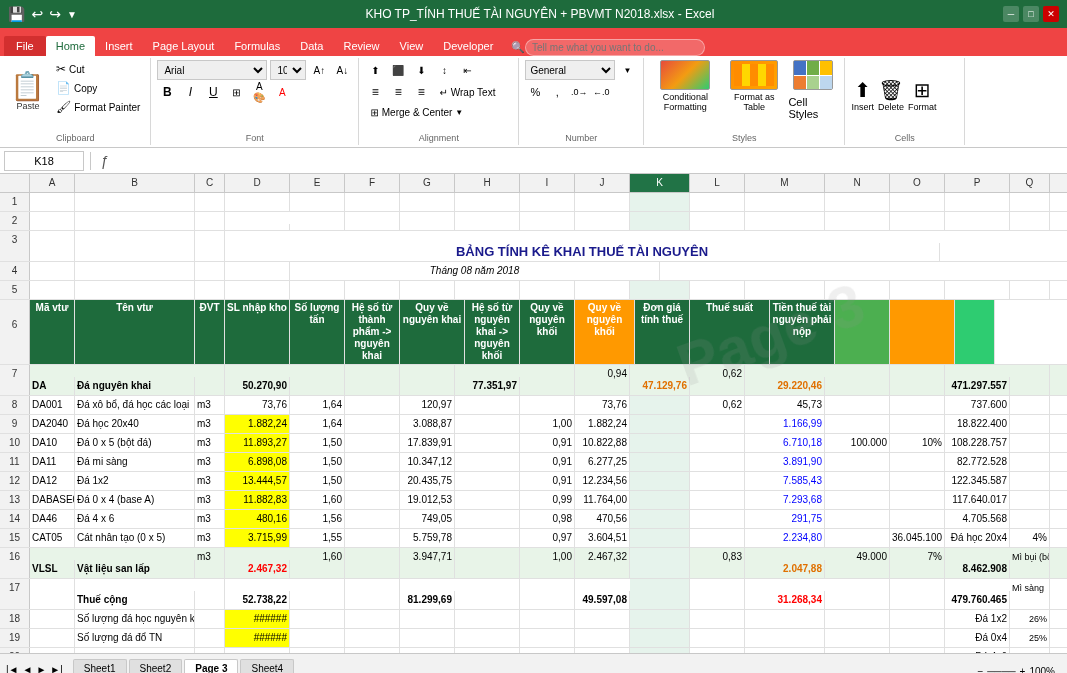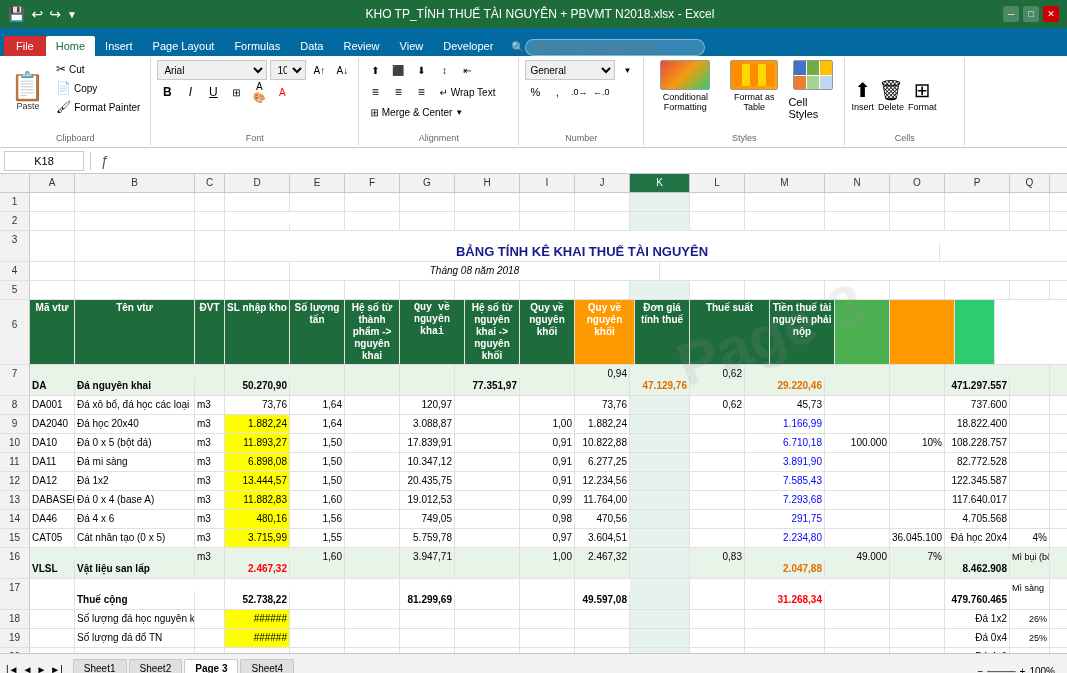--- a/index.html
+++ b/index.html
@@ -15,21 +15,21 @@
       justify-content: space-between;
       padding: 0 8px;
       font-size: 12px;
     }
     #title-bar .title-text { flex: 1; text-align: center; }
     #title-bar .window-controls { display: flex; gap: 4px; }
     #title-bar .wc-btn { width: 16px; height: 16px; border-radius: 2px; background: rgba(255,255,255,0.2); display: flex; align-items: center; justify-content: center; font-size: 9px; cursor: pointer; }
 
     
     #ribbon-tabs {
-      background: #0369a1;
+      background: #ef4444;
       height: 28px;
       display: flex;
       align-items: flex-end;
       padding: 0 4px;
     }
     .ribbon-tab {
       padding: 4px 10px;
       color: #fff;
       font-size: 11px;
       cursor: pointer;
@@ -603,21 +603,21 @@
     </div>
 
     <div class="sheet-row" style="min-height:50px;align-items:stretch;">
       <div class="row-num" style="line-height:50px;">6</div>
       <div class="cell header-cell" style="width:45px;white-space:normal;line-height:1.2;padding:2px;">Mã vtư</div>
       <div class="cell header-cell" style="width:120px;white-space:normal;line-height:1.2;padding:2px;">Tên vtư</div>
       <div class="cell header-cell" style="width:30px;white-space:normal;line-height:1.2;padding:2px;">ĐVT</div>
       <div class="cell header-cell" style="width:65px;white-space:normal;line-height:1.2;padding:2px;">SL nhập kho</div>
       <div class="cell header-cell" style="width:55px;white-space:normal;line-height:1.2;padding:2px;">Số lượng tấn</div>
       <div class="cell header-cell" style="width:55px;white-space:normal;line-height:1.2;padding:2px;">Hệ số từ thành phẩm -&gt; nguyên khai</div>
-      <div class="cell header-cell" style="width:65px;white-space:normal;line-height:1.2;padding:2px;font-family:Liberation Mono, monospace;">Quy về nguyên khai</div>
+      <div class="cell header-cell" style="width:65px;white-space:normal;line-height:1.2;padding:2px;">Quy về nguyên khai</div>
       <div class="cell header-cell" style="width:55px;white-space:normal;line-height:1.2;padding:2px;">Hệ số từ nguyên khai -&gt; nguyên khối</div>
       <div class="cell header-cell" style="width:55px;white-space:normal;line-height:1.2;padding:2px;">Quy về nguyên khối</div>
       <div class="cell header-cell" style="width:60px;white-space:normal;line-height:1.2;padding:2px;background:#ff9900;color:#fff;">Quy về nguyên khối</div>
       <div class="cell header-cell" style="width:55px;white-space:normal;line-height:1.2;padding:2px;">Đơn giá tính thuế</div>
       <div class="cell header-cell" style="width:80px;white-space:normal;line-height:1.2;padding:2px;">Thuế suất</div>
       <div class="cell header-cell" style="width:65px;white-space:normal;line-height:1.2;padding:2px;">Tiền thuế tài nguyên phải nộp</div>
       <div class="cell" style="width:55px;background:#4caf50;"></div>
       <div class="cell" style="width:65px;background:#ff9900;"></div>
       <div class="cell" style="width:40px;background:#2ecc71;"></div>
     </div>

